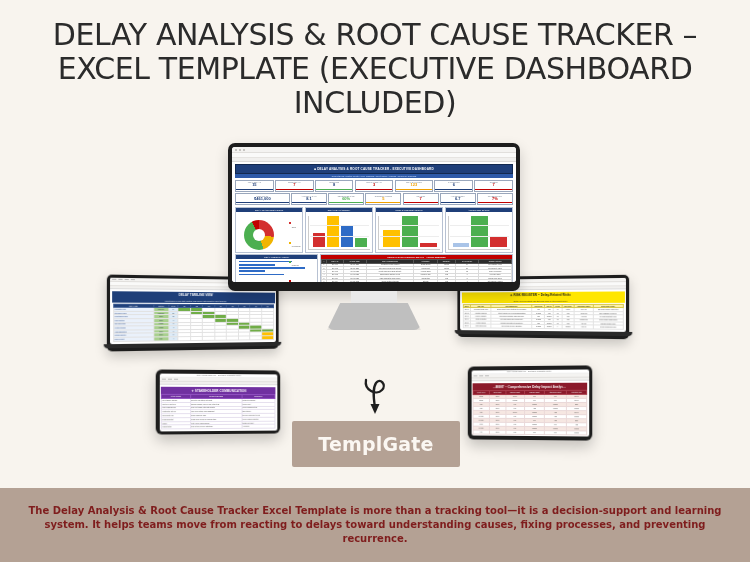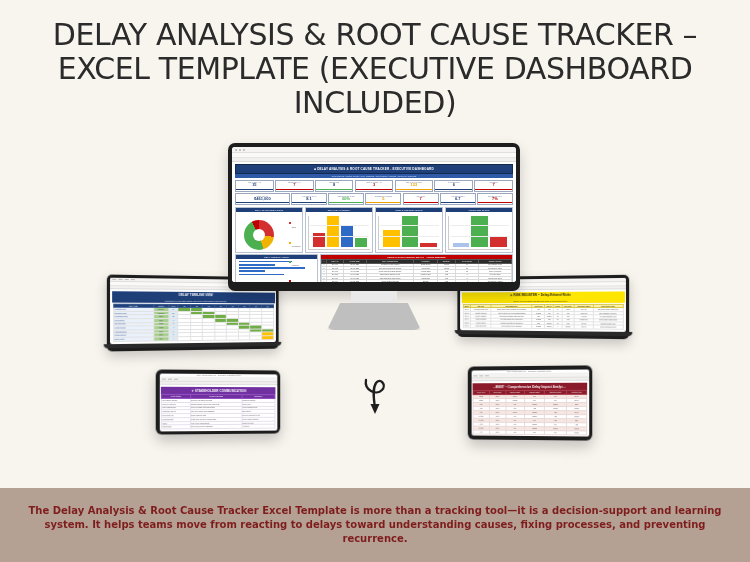--- a/index.html
+++ b/index.html
@@ -878,18 +878,21 @@
         </div>
       </div>
     </div>
   </div>
 
   <svg class="arrow" viewBox="0 0 46 46">
     <path d="M14 10 C12 20, 24 26, 30 20 C35 15, 28 7, 24 13 C20 19, 22 30, 23 38" fill="none" stroke="#1E1E1E" stroke-width="2.3" stroke-linecap="round"></path>
     <path d="M23 44 L18.5 34 L27.5 34 Z" fill="#1E1E1E"></path>
   </svg>
 
+  <div class="logo-box">
+    <span>TemplGate</span>
+  </div>
 
 </div>
 
 <div class="banner">
   <p>The Delay Analysis &amp; Root Cause Tracker Excel Template is more than a tracking tool—it is a decision-support and learning system. It helps teams move from reacting to delays toward understanding causes, fixing processes, and preventing recurrence.</p>
 </div>
 
 </body></html>

